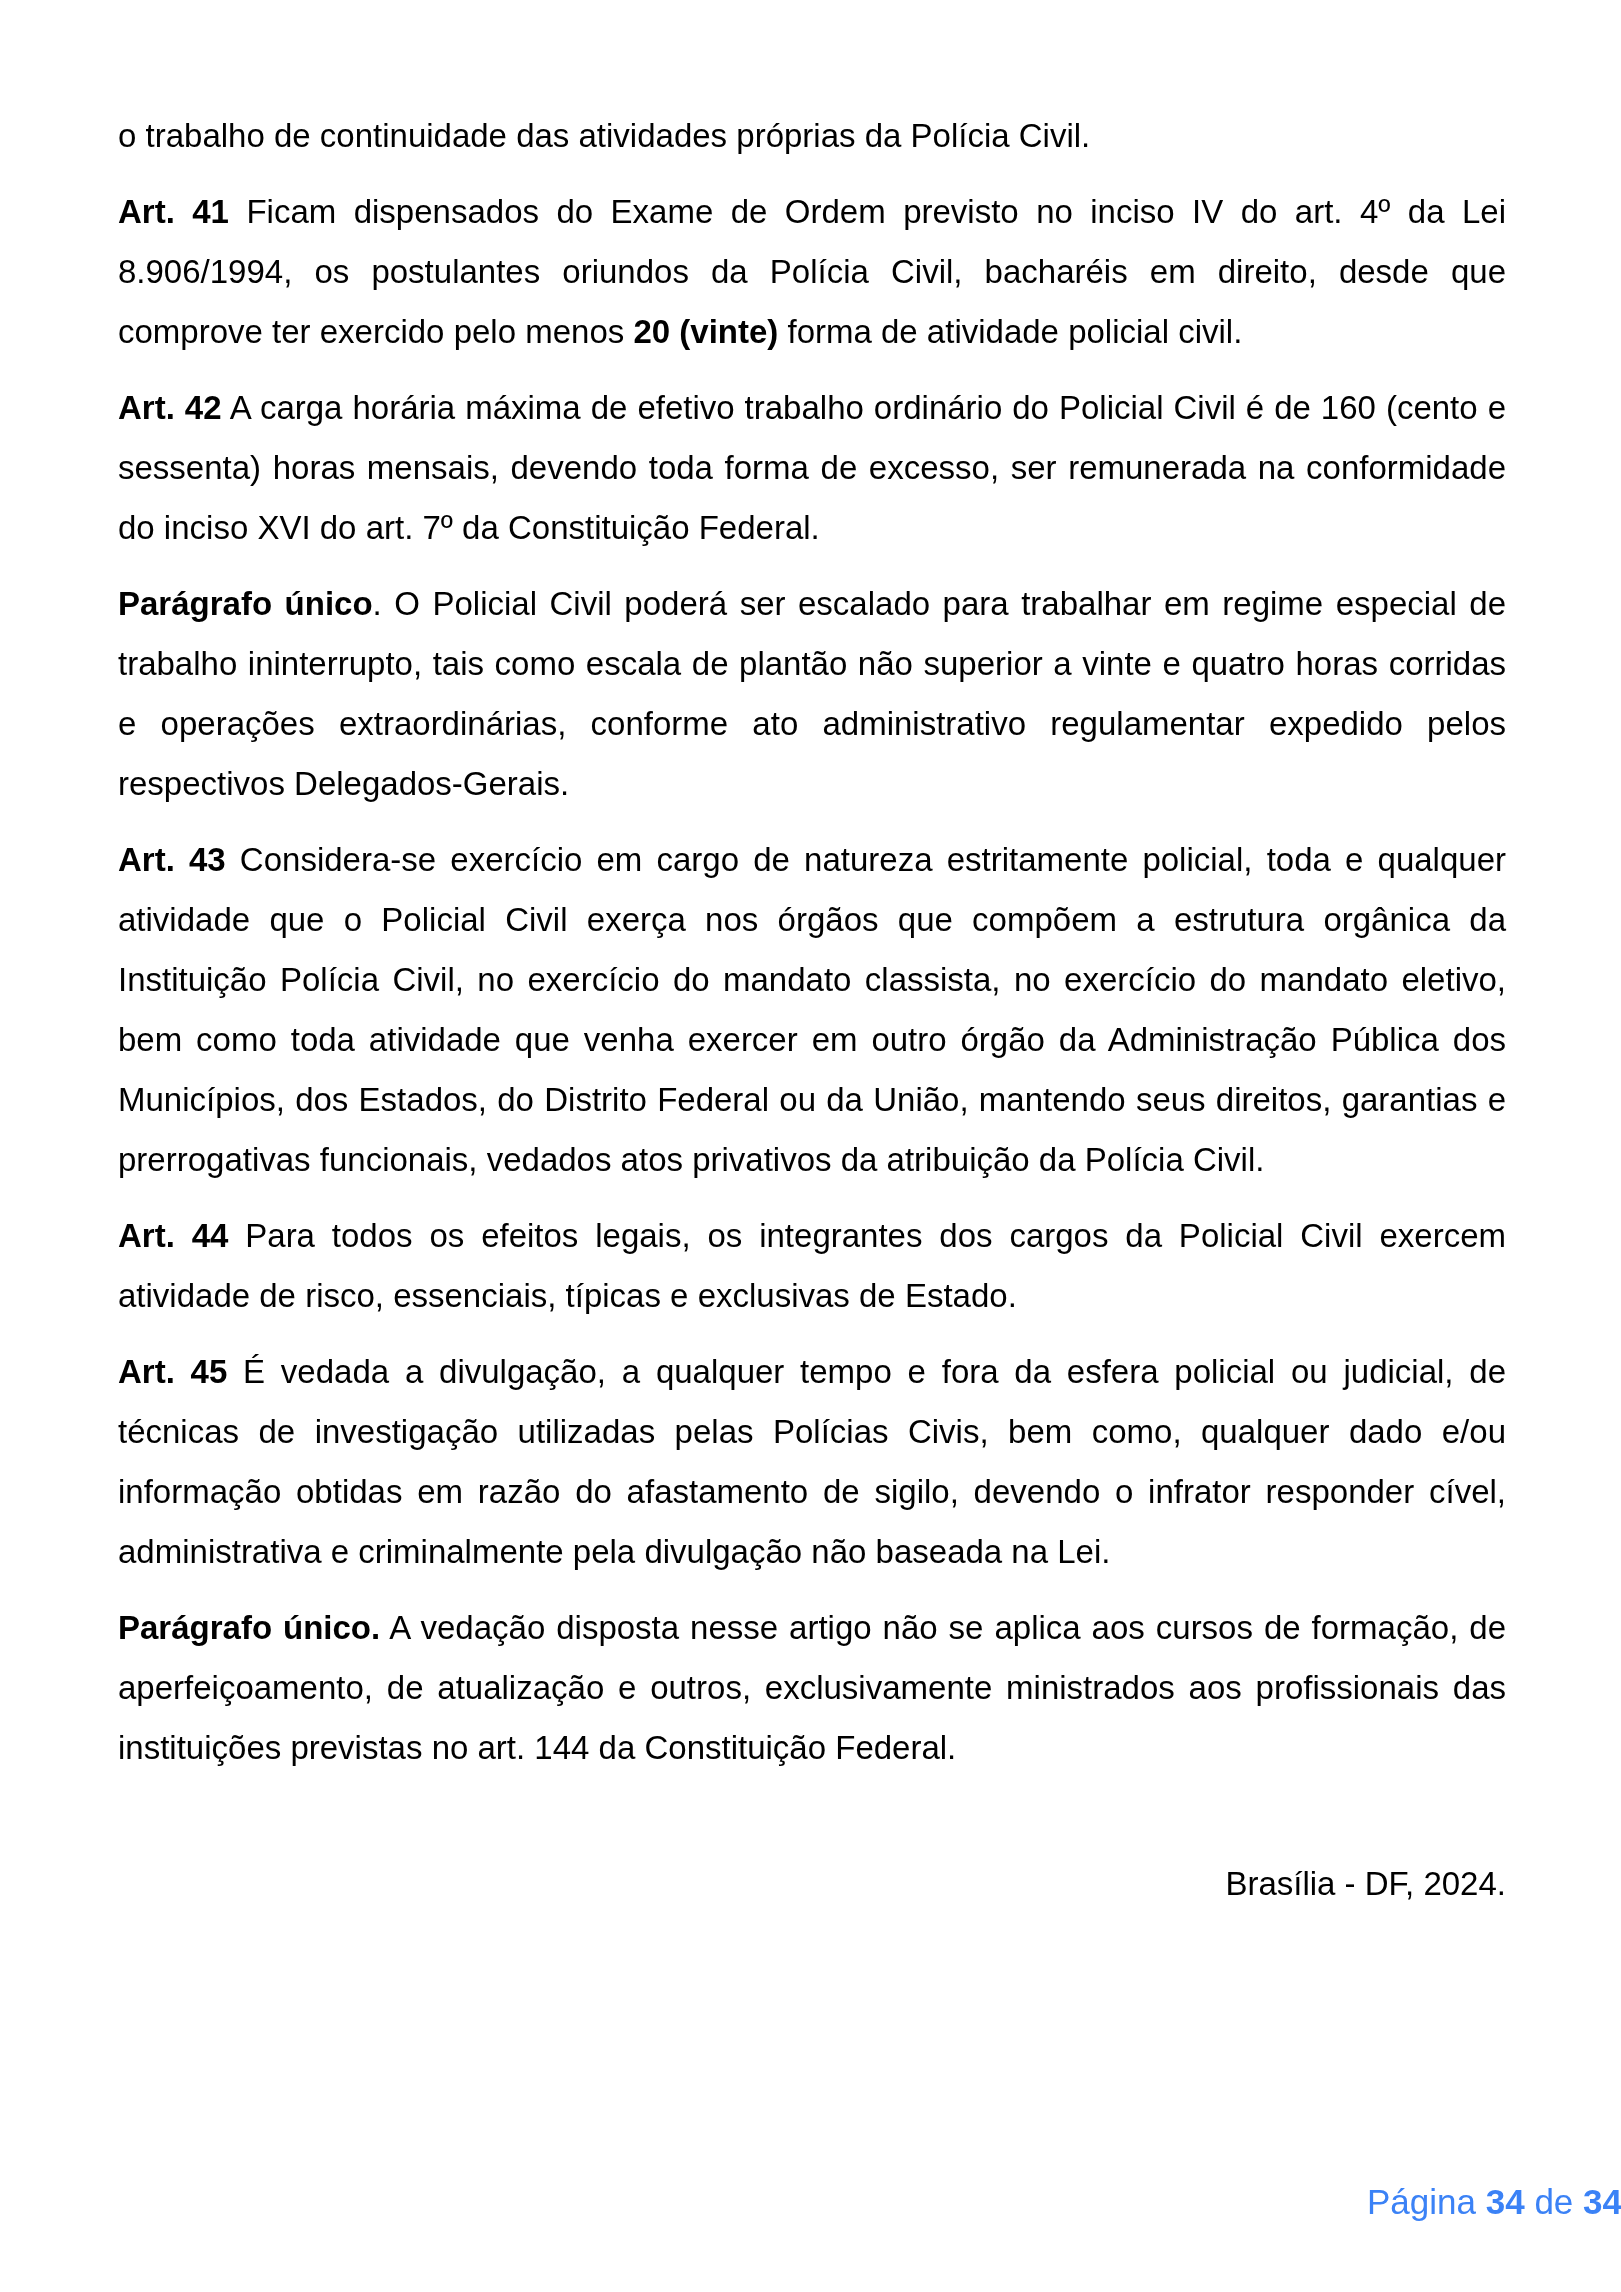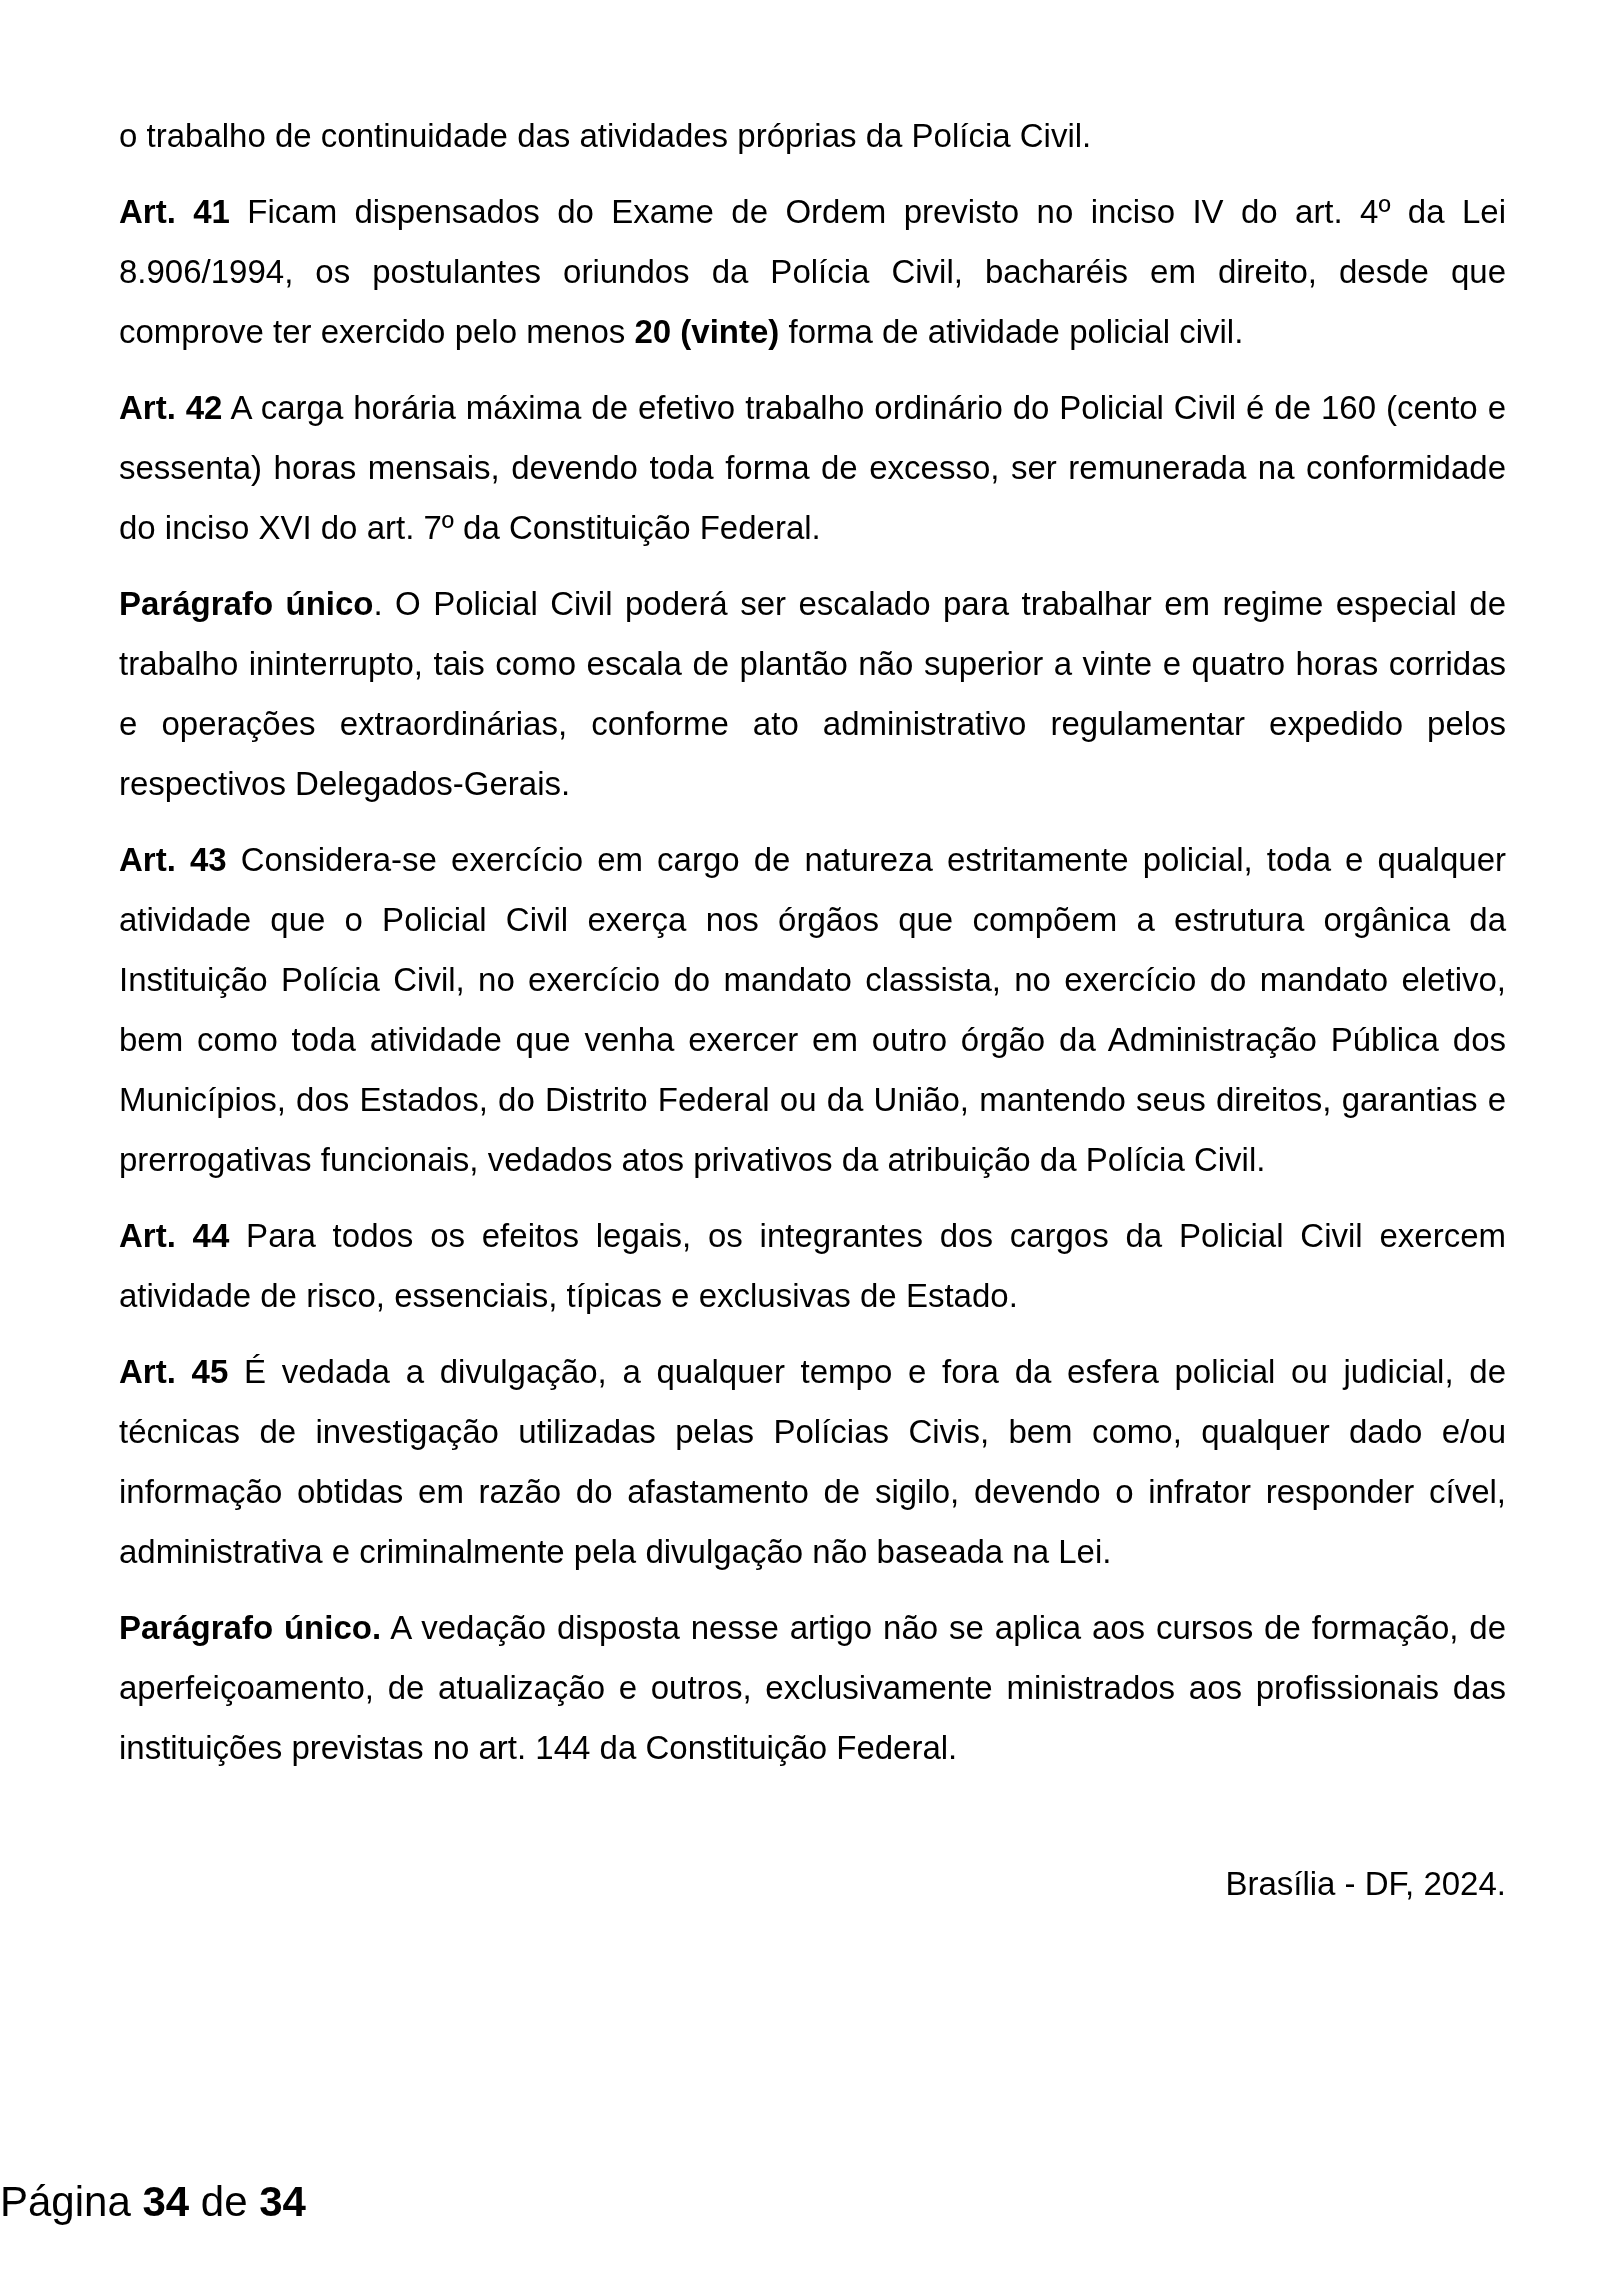--- a/index.html
+++ b/index.html
@@ -10,44 +10,45 @@
   .page {
     position: relative;
     width: 1622px;
     height: 2293px;
     background: #ffffff;
     color: #000000;
     font-family: "Liberation Sans", "DejaVu Sans", sans-serif;
     overflow: hidden;
   }
   .content {
-    padding: 106px 116px 0 119px;
+    padding: 106px 116px 0 94px;
+    margin-left: 24px;
   }
   .para {
     margin: 0 0 16px 0;
     font-size: 33px;
     line-height: 60px;
     text-align: justify;
     text-justify: inter-word;
     color: #000000;
   }
   .b { font-weight: bold; }
   .closing {
     margin-top: 76px;
     text-align: right;
   }
   .footer {
     position: absolute;
     left: 0;
     right: 0;
     bottom: 61px;
-    text-align: left;
-    font-size: 42px;
+    text-align: right;
+    font-size: 35px;
     line-height: 60px;
-    color: #000000;
+    color: #3b82f6;
   }
 </style>
 </head>
 <body>
 
 <div class="page">
   <div class="content">
 
     <p class="para"><span>o trabalho de continuidade das atividades próprias da Polícia Civil.</span></p>
 

